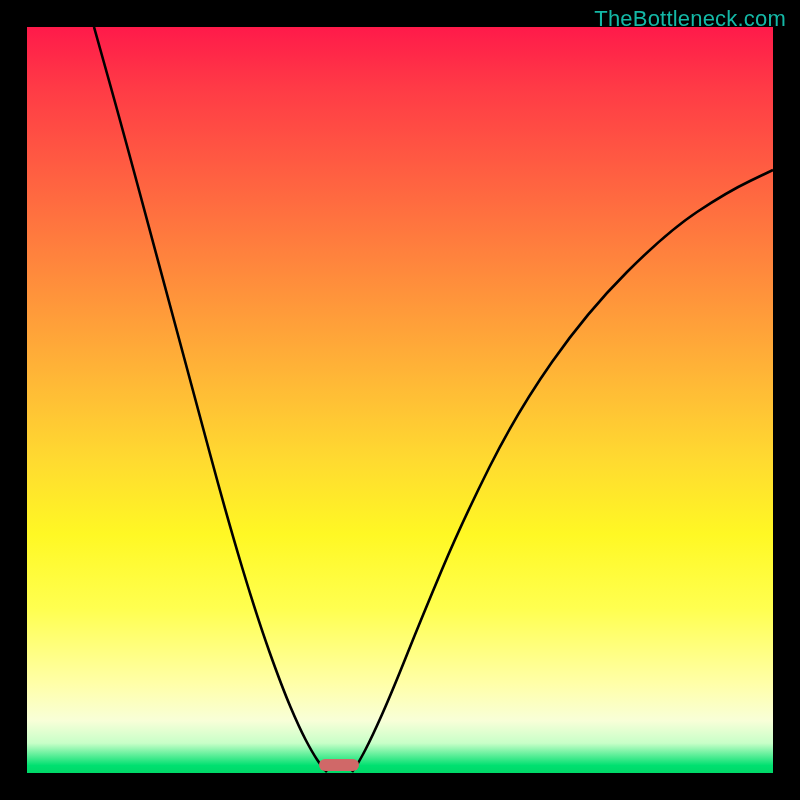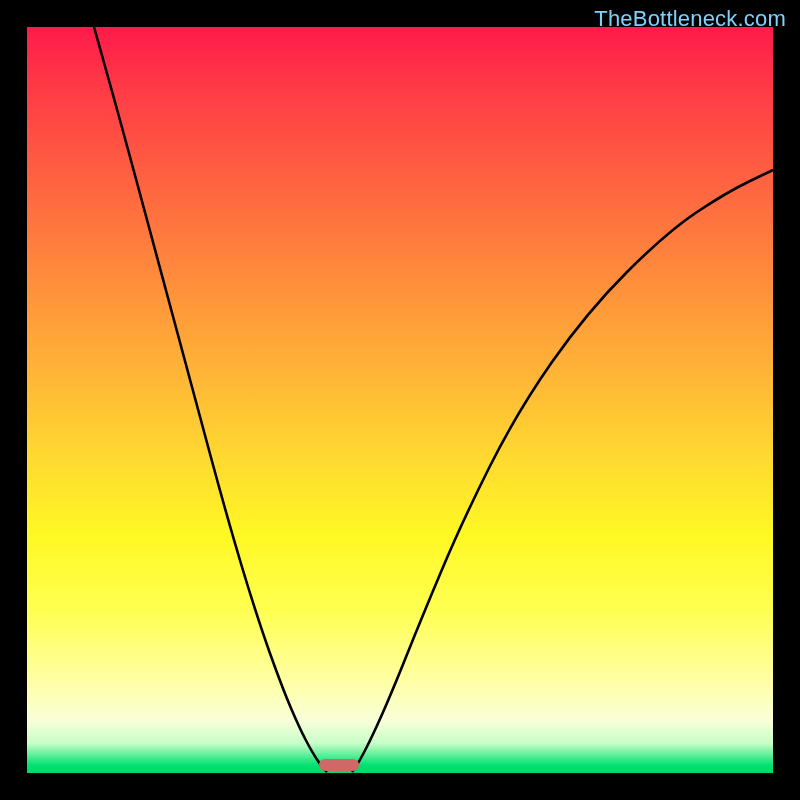--- a/index.html
+++ b/index.html
@@ -8,21 +8,21 @@
     height: 800px;
     background: #000;
     position: relative;
     font-family: Arial, Helvetica, sans-serif;
     overflow: hidden;
   }
   .watermark {
     position: absolute;
     top: 6px;
     right: 14px;
-    color: #7dd3fc;
+    color: #14b8a6;
     font-size: 22px;
     font-weight: 500;
     z-index: 10;
     letter-spacing: 0.2px;
   }
   .plot-area {
     position: absolute;
     left: 27px;
     top: 27px;
     width: 746px;

